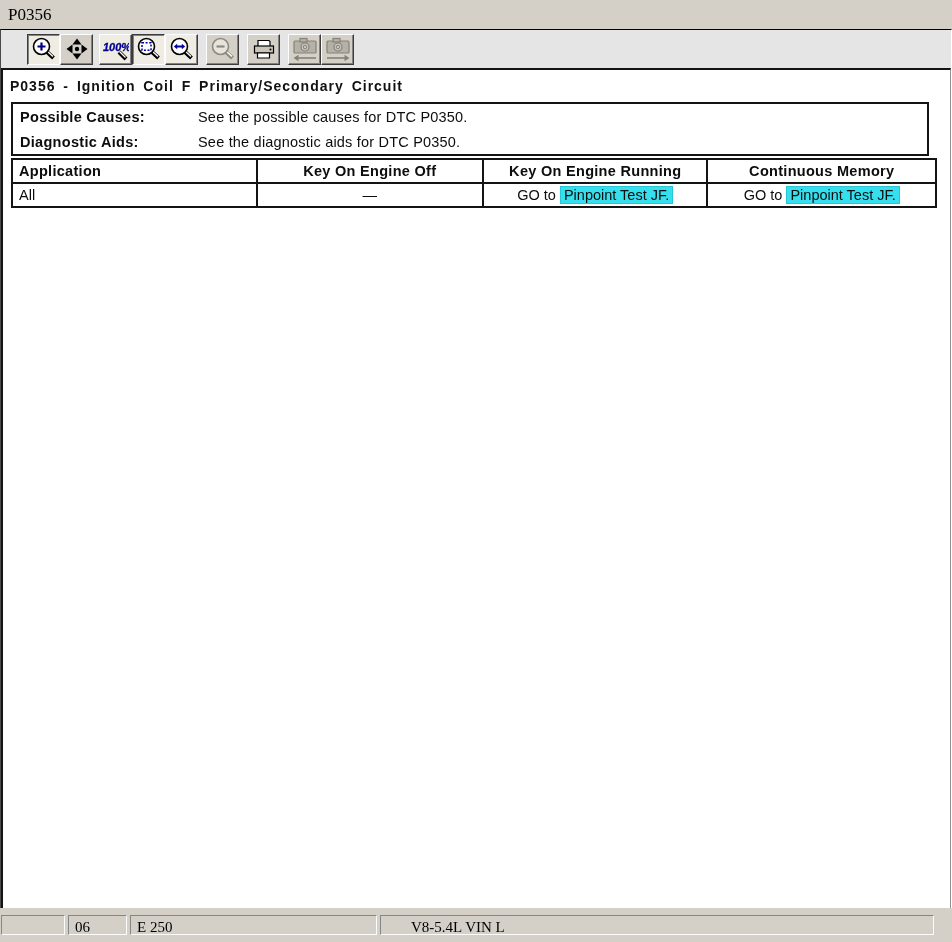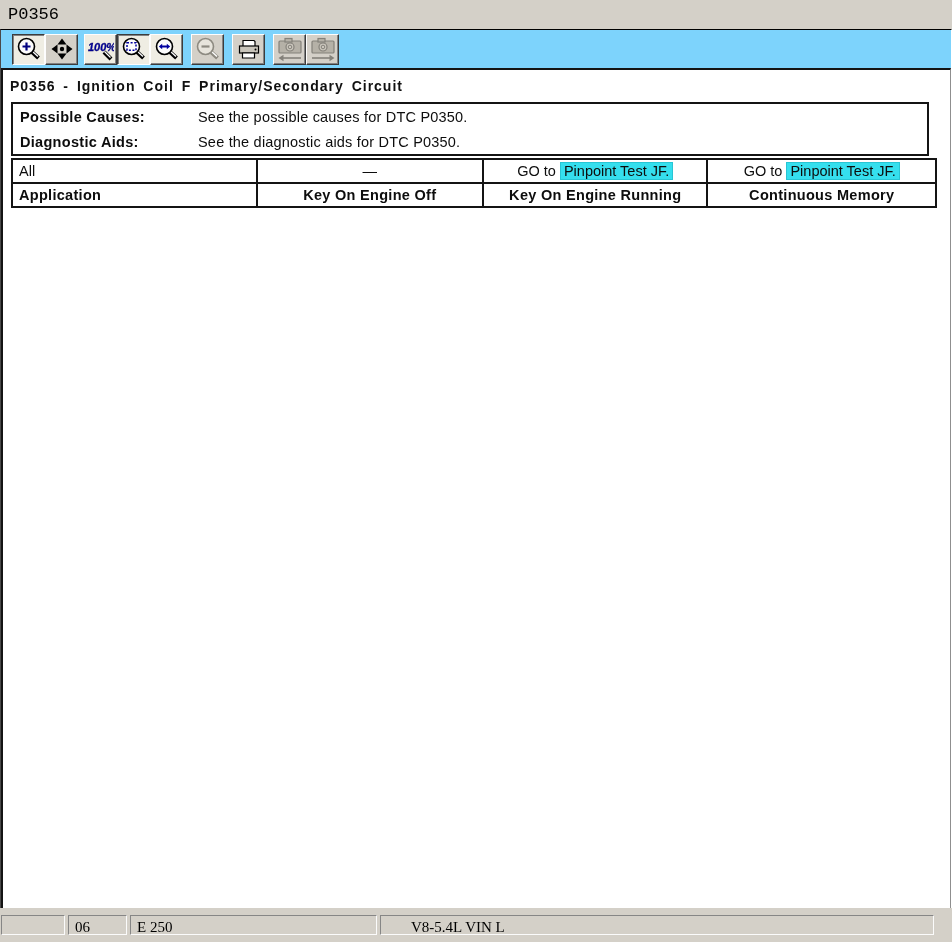--- a/index.html
+++ b/index.html
@@ -7,38 +7,38 @@
   body {
     font-family:"Liberation Sans", sans-serif;
     background:#d4d0c8;
     position:relative;
     overflow:hidden;
   }
   
   .caption {
     position:absolute; top:0; left:0; width:772px; height:29px;
     background:#d4d0c8;
-    font-family:Liberation Mono, monospace;
+    font-family:Liberation Serif, serif;
     font-size:17px; color:#000;
     padding:5px 0 0 8px;
   }
   
   .main {
     position:absolute; top:29px; left:0; width:952px; height:879px;
     background:#d4d0c8;
     border-top:1px solid #000;
     border-left:1px solid #4a4a4a;
     border-right:1px solid #fff;
   }
   
   .toolbar {
     height:38px;
     display:flex; align-items:center;
-    padding-left:11px;
-    background:#7dd3fc;
+    padding-left:26px;
+    background:#e5e5e5;
   }
   .tbtn {
     width:33px; height:31px;
     background:#d4d0c8;
     border:1px solid;
     border-color:#fdfdfd #3c3c3c #3c3c3c #fdfdfd;
     box-shadow:inset -1px -1px 0 #828282;
     display:flex; align-items:center; justify-content:center;
     padding:0; cursor:pointer;
   }
@@ -233,30 +233,30 @@
 
     <table class="spec-table">
       <colgroup>
         <col style="width:244px">
           <col style="width:226px">
         <col style="width:224px">
           <col style="width:228px">
       </colgroup>
       <tbody>
           <tr>
+        <th class="left">Application</th>
+        <th>Key On Engine Off</th>
+        <th>Key On Engine Running</th>
+        <th>Continuous Memory</th>
+      </tr>
+      <tr>
         <td class="left">All</td>
         <td>—</td>
         <td><span>GO to </span><span class="hotlink">Pinpoint Test JF.</span></td>
         <td><span>GO to </span><span class="hotlink">Pinpoint Test JF.</span></td>
-      </tr>
-      <tr>
-        <th class="left">Application</th>
-        <th>Key On Engine Off</th>
-        <th>Key On Engine Running</th>
-        <th>Continuous Memory</th>
       </tr>
     </tbody>
       </table>
 
   </div>
 </div>
 
 <div class="statusbar">
   <div class="spanel sp1"></div>
   <div class="spanel sp2">06</div>

